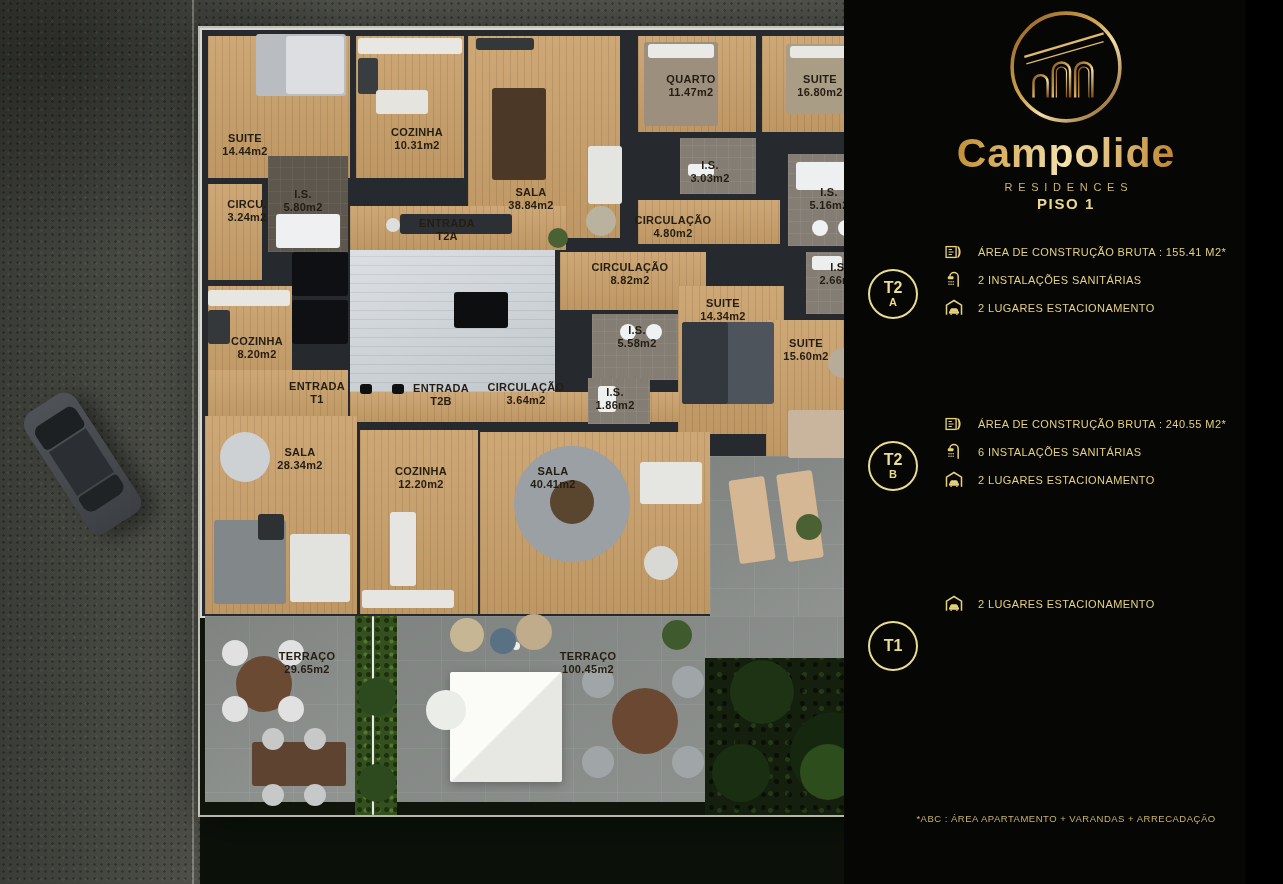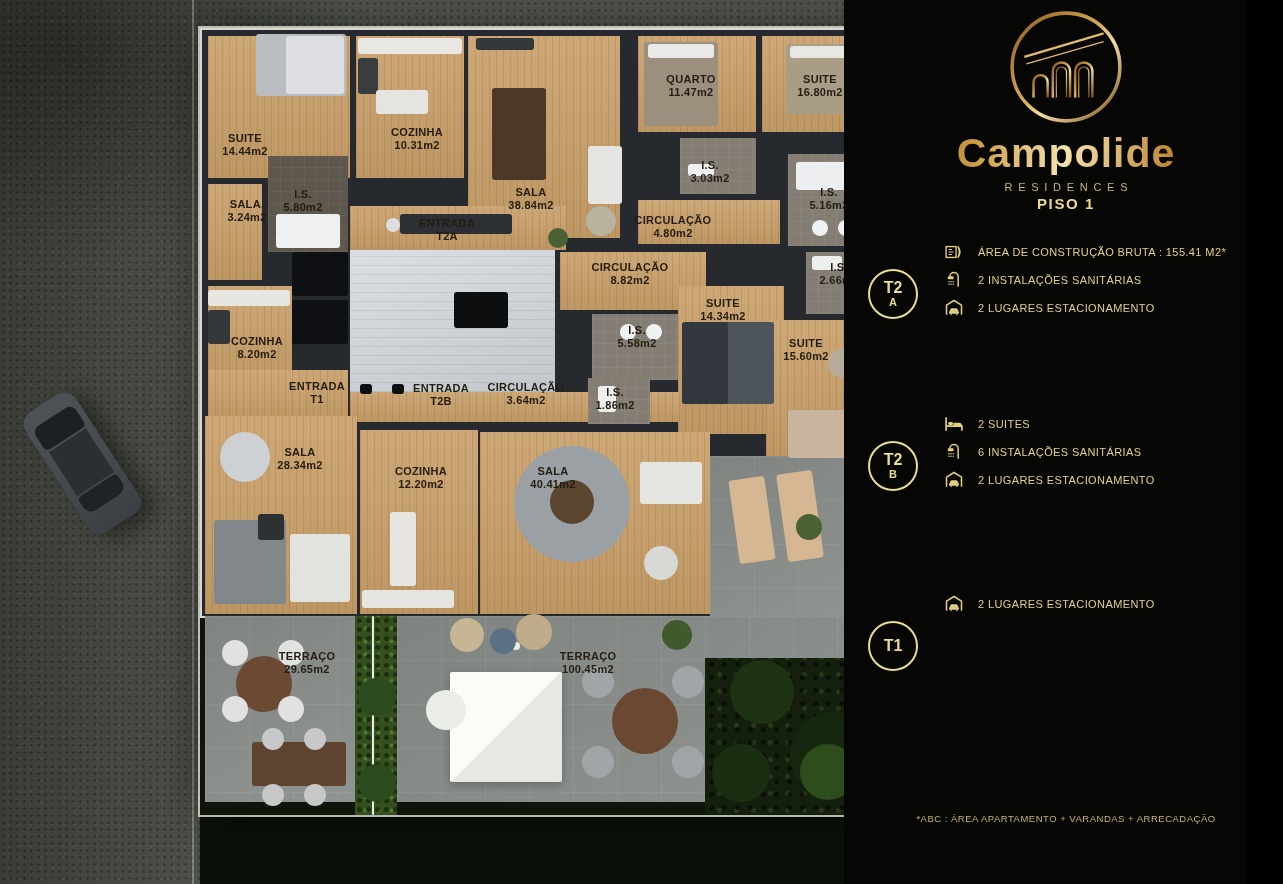--- a/index.html
+++ b/index.html
@@ -216,21 +216,21 @@
         <div class="plan-label" style="left: 620px; top: 58px;">SUITE
 16.80m2</div>
         <div class="plan-label" style="left: 510px; top: 144px;">I.S.
 3.03m2</div>
         <div class="plan-label" style="left: 629px; top: 171px;">I.S.
 5.16m2</div>
         <div class="plan-label" style="left: 473px; top: 199px;">CIRCULAÇÃO
 4.80m2</div>
         <div class="plan-label" style="left: 103px; top: 173px;">I.S.
 5.80m2</div>
-        <div class="plan-label" style="left: 47px; top: 183px;">SALA.
+        <div class="plan-label" style="left: 47px; top: 183px;">CIRCU.
 3.24m2</div>
         <div class="plan-label" style="left: 247px; top: 202px;">ENTRADA
 T2A</div>
         <div class="plan-label" style="left: 430px; top: 246px;">CIRCULAÇÃO
 8.82m2</div>
         <div class="plan-label" style="left: 437px; top: 309px;">I.S.
 5.58m2</div>
         <div class="plan-label" style="left: 523px; top: 282px;">SUITE
 14.34m2</div>
         <div class="plan-label" style="left: 639px; top: 246px;">I.S.
@@ -332,27 +332,26 @@
         </div>
         <div class="unit" style="top: 410px;">
           <div class="badge" style="top: 31px;">
             <div class="code">T2</div>
             <div class="variant">B</div>
           </div>
           <div class="spec-rows">
             <div class="spec-row">
               <div class="spec-icon">
                 <svg viewBox="0 0 24 24">
-                  <path d="M2.5 4v16" stroke="#e6d17e" stroke-width="2" fill="none"></path>
-                  <path d="M2.5 14.5h19V20" stroke="#e6d17e" stroke-width="2" fill="none"></path>
-                  <rect x="5" y="9.5" width="6" height="4" rx="2" fill="#e6d17e"></rect>
-                  <path d="M11.5 10.5h6.5a3.5 3.5 0 0 1 3.5 3.5v.5h-10z" fill="#e6d17e"></path>
-                </svg>
-              </div>
-              <div class="spec-text">2 SUITES</div>
+                  <rect x="2.5" y="5.5" width="12" height="13" fill="none" stroke="#e6d17e" stroke-width="1.6"></rect>
+                  <path d="M5.5 9h4M5.5 12h6M5.5 15h4" stroke="#e6d17e" stroke-width="1.2" fill="none"></path>
+                  <path d="M14.5 5.5c4 0 4 13 0 13h3.2c3-4 3-9 0-13z" fill="#e6d17e"></path>
+                </svg>
+              </div>
+              <div class="spec-text">ÁREA DE CONSTRUÇÃO BRUTA :  240.55 M2*</div>
             </div>
             <div class="spec-row">
               <div class="spec-icon">
                 <svg viewBox="0 0 24 24">
                   <path d="M7 8a5 5 0 0 1 10 0v12" stroke="#e6d17e" stroke-width="1.8" fill="none"></path>
                   <rect x="4.5" y="7.5" width="7" height="3.5" rx="1" fill="#e6d17e"></rect>
                   <circle cx="6" cy="14" r="0.9" fill="#e6d17e"></circle>
                   <circle cx="8.5" cy="14" r="0.9" fill="#e6d17e"></circle>
                   <circle cx="11" cy="14" r="0.9" fill="#e6d17e"></circle>
                   <circle cx="6" cy="17" r="0.9" fill="#e6d17e"></circle>

